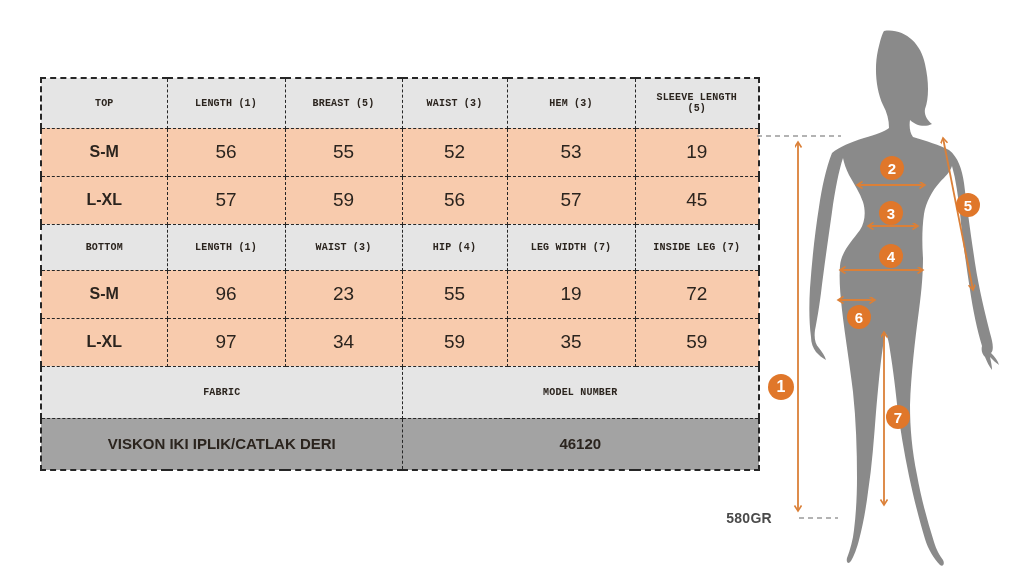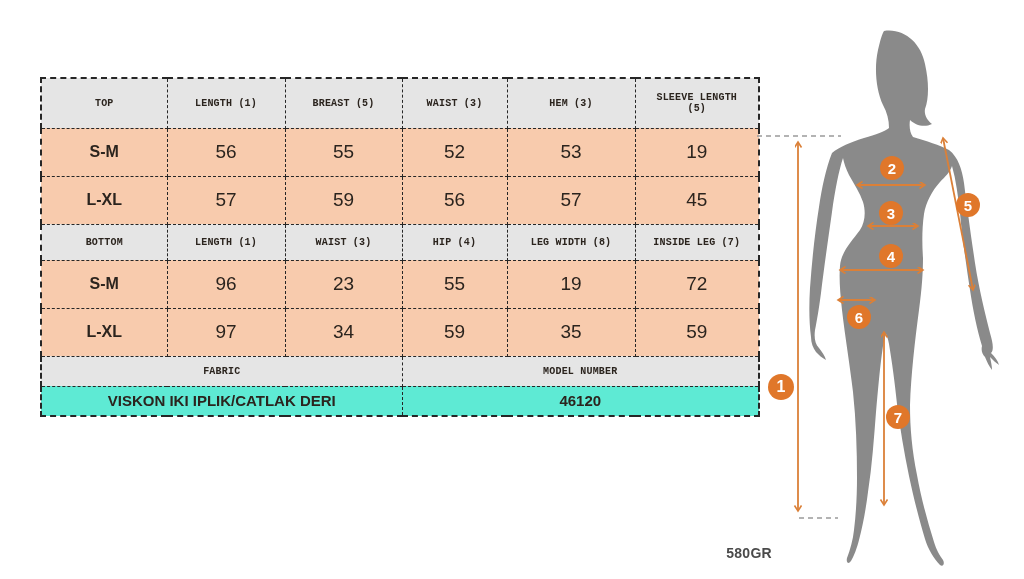--- a/index.html
+++ b/index.html
@@ -14,35 +14,35 @@
     border-collapse:collapse;table-layout:fixed;
     border:2px dashed #262626;
   }
   .size-table td{
     border:1px dashed #262626;
     text-align:center;vertical-align:middle;padding:0 2px;
     color:#2b241e;
   }
   .row-h1{height:50px;}
   .row-data{height:48px;padding-left:12px;}
-  .row-h2{height:36px;}
-  .row-foot{height:30px;}
+  .row-h2{height:46px;}
+  .row-foot{height:52px;}
 
   .hdr{
     background:#e5e5e5;color:#231309;font-weight:bold;font-size:10px;
     letter-spacing:.2px;
     font-family:Liberation Mono, monospace;
   }
   .cell{background:#F8CBAD;font-size:19px;}
   .cell-label{background:#F8CBAD;font-weight:bold;font-size:16px;color:#26150c;}
-  .cell-foot{background:#5eead4;font-size:15px;font-weight:600;color:#26150c;}
+  .cell-foot{background:#a3a3a3;font-size:15px;font-weight:600;color:#26150c;}
   .hdr-narrow{display:inline-block;max-width:82px;line-height:1.15;}
 
   .weight-note{
-    position:absolute;left:698px;top:545px;width:74px;text-align:right;
+    position:absolute;left:698px;top:510px;width:74px;text-align:right;
     font-size:14px;font-weight:bold;color:#4a4a4a;letter-spacing:.3px;
   }
 
   
   .figure{position:absolute;left:754px;top:0;width:270px;height:579px;}
   .figure svg{position:absolute;left:0;top:0;}
   .marker{
     position:absolute;width:24px;height:24px;border-radius:50%;
     background:#E0772A;color:#ffffff;font-weight:bold;font-size:15px;
     display:flex;align-items:center;justify-content:center;
@@ -89,21 +89,21 @@
       <td class="cell">56</td>
       <td class="cell">57</td>
       <td class="cell">45</td>
     </tr>
 
     <tr class="row-h2">
       <td class="hdr">BOTTOM</td>
       <td class="hdr">LENGTH (1)</td>
       <td class="hdr">WAIST (3)</td>
       <td class="hdr">HIP (4)</td>
-      <td class="hdr">LEG WIDTH (8)</td>
+      <td class="hdr">LEG WIDTH (7)</td>
       <td class="hdr">INSIDE LEG (7)</td>
     </tr>
 
     <tr class="row-data">
       <td class="cell-label">S-M</td>
       <td class="cell">96</td>
       <td class="cell">23</td>
       <td class="cell">55</td>
       <td class="cell">19</td>
       <td class="cell">72</td>

